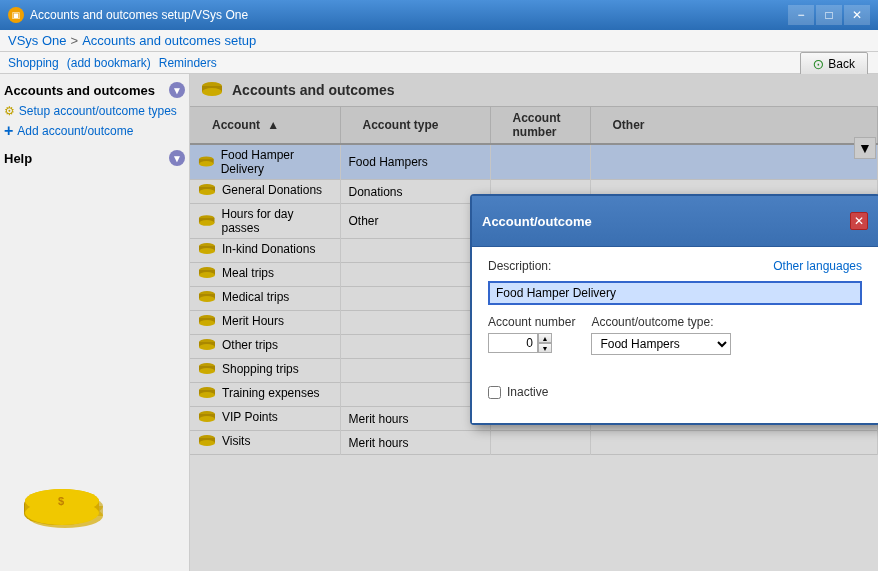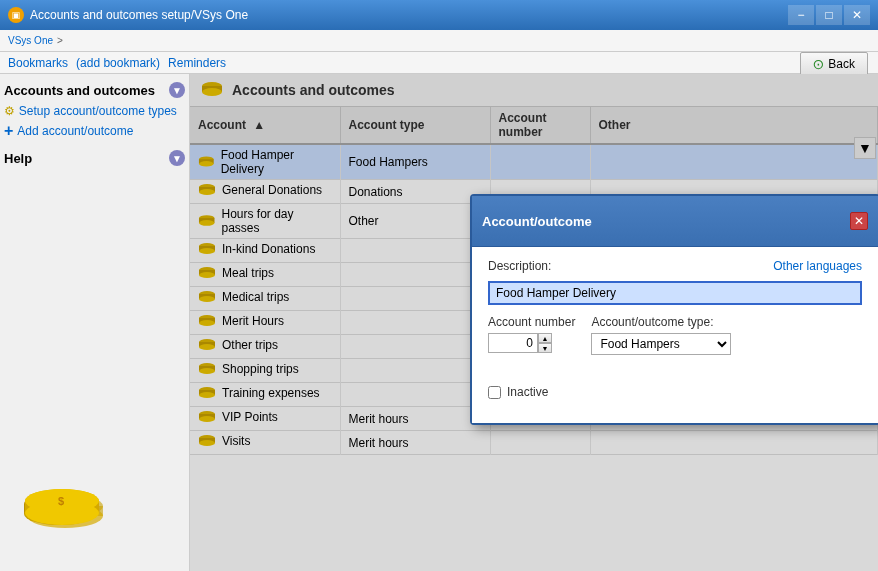--- a/index.html
+++ b/index.html
@@ -37,21 +37,21 @@
     }
 
     
     .nav-bar {
       background: #f5f5f5;
       height: 22px;
       display: flex;
       align-items: center;
       padding: 0 8px;
       border-bottom: 1px solid #ccc;
-      font-size: 10px;
+      font-size: 13px;
     }
     .nav-link { color: #0066cc; text-decoration: none; cursor: pointer; }
     .nav-sep { margin: 0 4px; color: #666; }
 
     
     .bookmark-bar {
       height: 22px;
       display: flex;
       align-items: center;
       padding: 0 8px;
@@ -170,21 +170,21 @@
     table {
       width: 100%;
       border-collapse: collapse;
       font-size: 12px;
     }
     thead tr {
       background: #e8e8e8;
       border-bottom: 2px solid #aaa;
     }
     thead th {
-      padding: 4px 8px;
+      padding: 4px 22px;
       text-align: left;
       font-weight: bold;
       border-right: 1px solid #ccc;
       color: #333;
       cursor: pointer;
       user-select: none;
     }
     tbody tr {
       border-bottom: 1px solid #e0e0e0;
     }
@@ -368,24 +368,25 @@
   <div class="title-bar-controls">
     <button class="title-bar-btn">−</button>
     <button class="title-bar-btn">□</button>
     <button class="title-bar-btn close">✕</button>
   </div>
 </div>
 
 <div class="nav-bar">
   <a class="nav-link">VSys One</a>
   <span class="nav-sep">&gt;</span>
+  <a class="nav-link">Accounts and outcomes setup</a>
 </div>
 
 <div class="bookmark-bar">
-  <a class="bookmark-link">Bookmarks</a>
+  <a class="bookmark-link">Shopping</a>
   <a class="bookmark-link">(add bookmark)</a>
   <a class="bookmark-link">Reminders</a>
 </div>
 
 <div class="back-btn-area">
   <button class="back-btn">
     <span style="color:#2a8a2a;font-size:14px;">⊙</span>
     <span>Back</span>
   </button>
 </div>

